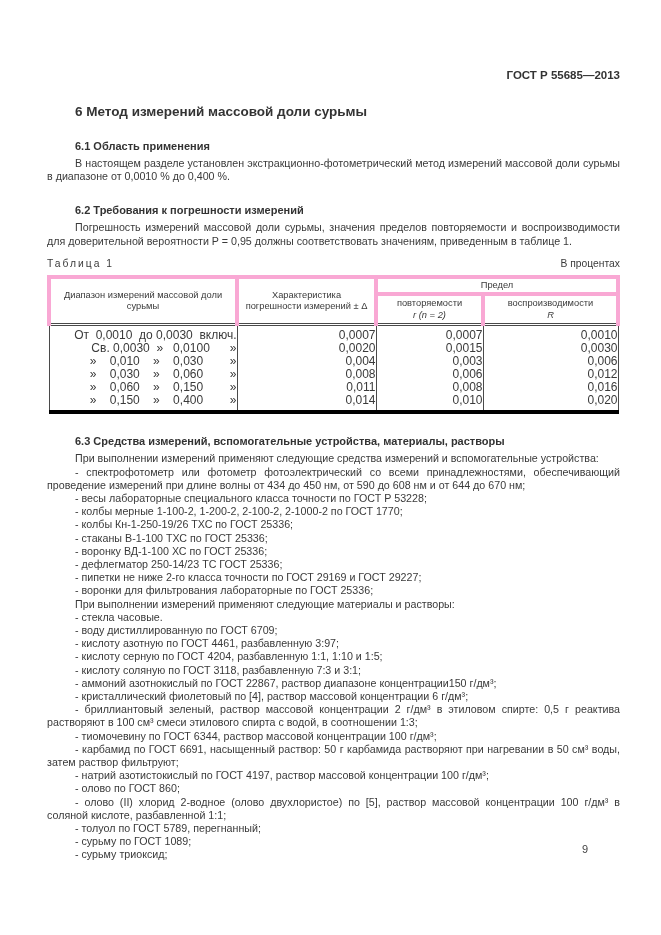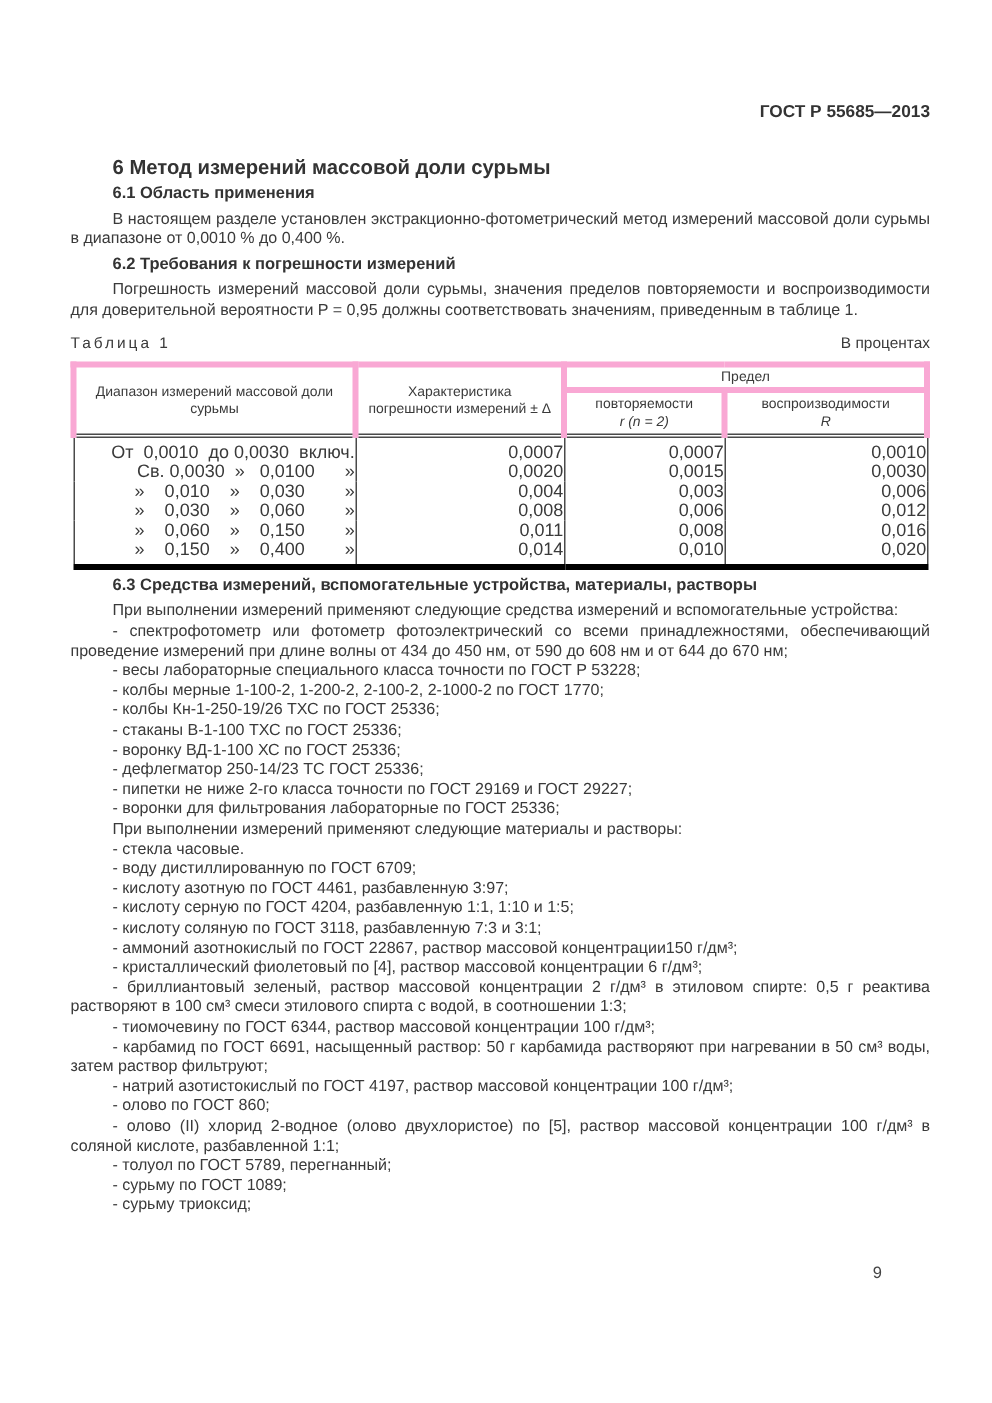--- a/index.html
+++ b/index.html
@@ -10,21 +10,21 @@
     font-family: "Liberation Sans", "DejaVu Sans", sans-serif;
     color: #3a3a3a;
     position: relative;
     overflow: hidden;
   }
   .page { position: absolute; top: 12px; left: 0; width: 661px; height: 935px; padding: 57px 41px 0 47px; }
 
   .doc-code { text-align: right; font-weight: 700; font-size: 11.5px; color: #333; }
 
   .h-main { font-size: 13.5px; font-weight: 700; margin: 23px 0 0 28px; color: #333; }
-  .h-sub  { font-size: 11px;  font-weight: 700; margin: 4px 0 0 28px; color: #333; }
+  .h-sub  { font-size: 11px;  font-weight: 700; margin: 21px 0 0 28px; color: #333; }
 
   .bp { font-size: 10.7px; line-height: 13.2px; text-align: justify; text-indent: 28px; margin: 5px 0 0 0; }
   .bp.tight { margin: 0; }
 
   .cap-row { display: flex; justify-content: space-between; align-items: baseline; margin-top: 10px; font-size: 10.3px; }
   .cap-spaced { letter-spacing: 2px; }
 
   .tbl { border-collapse: collapse; width: 100%; margin-top: 6px; table-layout: fixed; }
   .tbl th {
     border: 4px solid #f9a8d4;
@@ -145,21 +145,21 @@
   <p class="bp tight">- пипетки не ниже 2-го класса точности по ГОСТ 29169 и ГОСТ 29227;</p>
   <p class="bp tight">- воронки для фильтрования лабораторные по ГОСТ 25336;</p>
   <p class="bp tight">При выполнении измерений применяют следующие материалы и растворы:</p>
 
   <p class="bp tight">- стекла часовые.</p>
 
   <p class="bp tight">- воду дистиллированную по ГОСТ 6709;</p>
   <p class="bp tight">- кислоту азотную по ГОСТ 4461, разбавленную 3:97;</p>
   <p class="bp tight">- кислоту серную по ГОСТ 4204, разбавленную 1:1, 1:10 и 1:5;</p>
   <p class="bp tight">- кислоту соляную по ГОСТ 3118, разбавленную 7:3 и 3:1;</p>
-  <p class="bp tight">- аммоний азотнокислый по ГОСТ 22867, раствор массовой концентрации150 г/дм³;</p>
+  <p class="bp tight">- аммоний азотнокислый по ГОСТ 22867, раствор диапазоне концентрации150 г/дм³;</p>
   <p class="bp tight">- кристаллический фиолетовый по [4], раствор массовой концентрации 6 г/дм³;</p>
   <p class="bp tight">- бриллиантовый зеленый, раствор массовой концентрации 2 г/дм³ в этиловом спирте: 0,5 г реактива растворяют в 100 см³ смеси этилового спирта с водой, в соотношении 1:3;</p>
   <p class="bp tight">- тиомочевину по ГОСТ 6344, раствор массовой концентрации 100 г/дм³;</p>
   <p class="bp tight">- карбамид по ГОСТ 6691, насыщенный раствор: 50 г карбамида растворяют при нагревании в 50 см³ воды, затем раствор фильтруют;</p>
   <p class="bp tight">- натрий азотистокислый по ГОСТ 4197, раствор массовой концентрации 100 г/дм³;</p>
   <p class="bp tight">- олово по ГОСТ 860;</p>
   <p class="bp tight">- олово (II) хлорид 2-водное (олово двухлористое) по [5], раствор массовой концентрации 100 г/дм³ в соляной кислоте, разбавленной 1:1;</p>
   <p class="bp tight">- толуол по ГОСТ 5789, перегнанный;</p>
   <p class="bp tight">- сурьму по ГОСТ 1089;</p>
   <p class="bp tight">- сурьму триоксид;</p>

